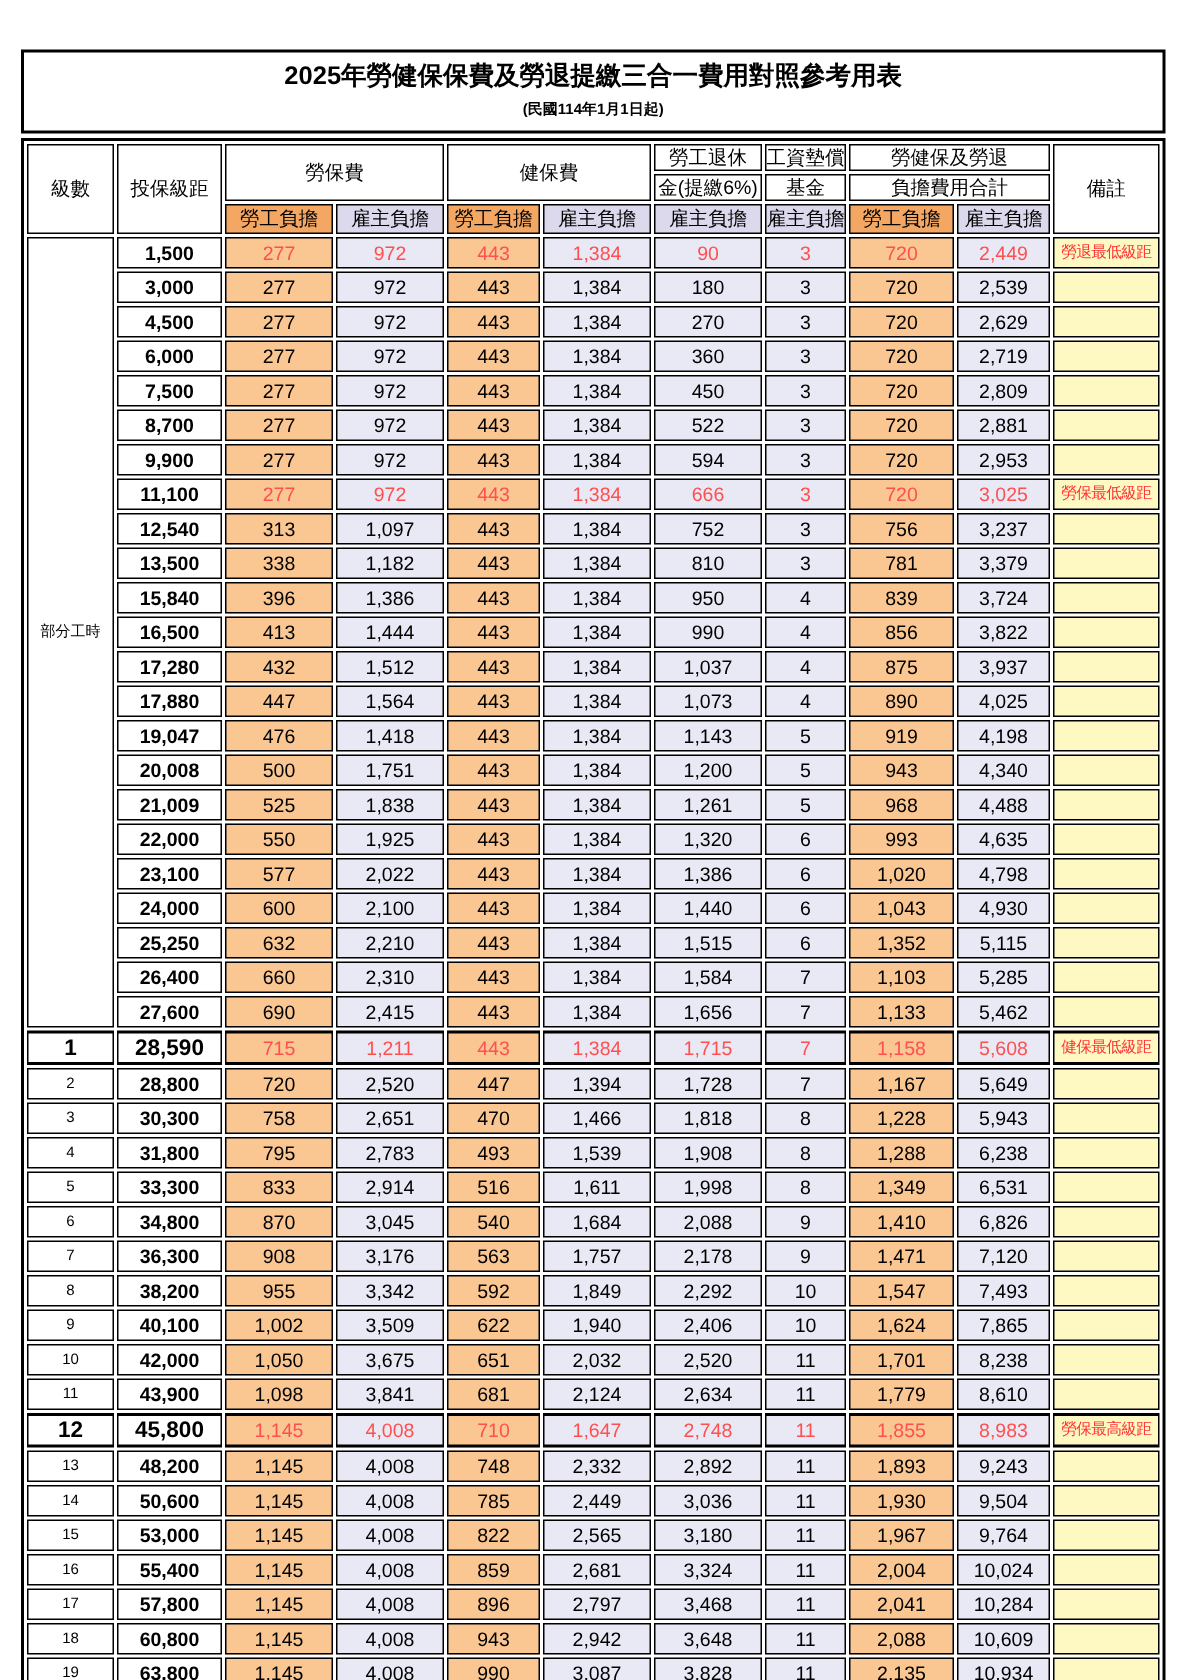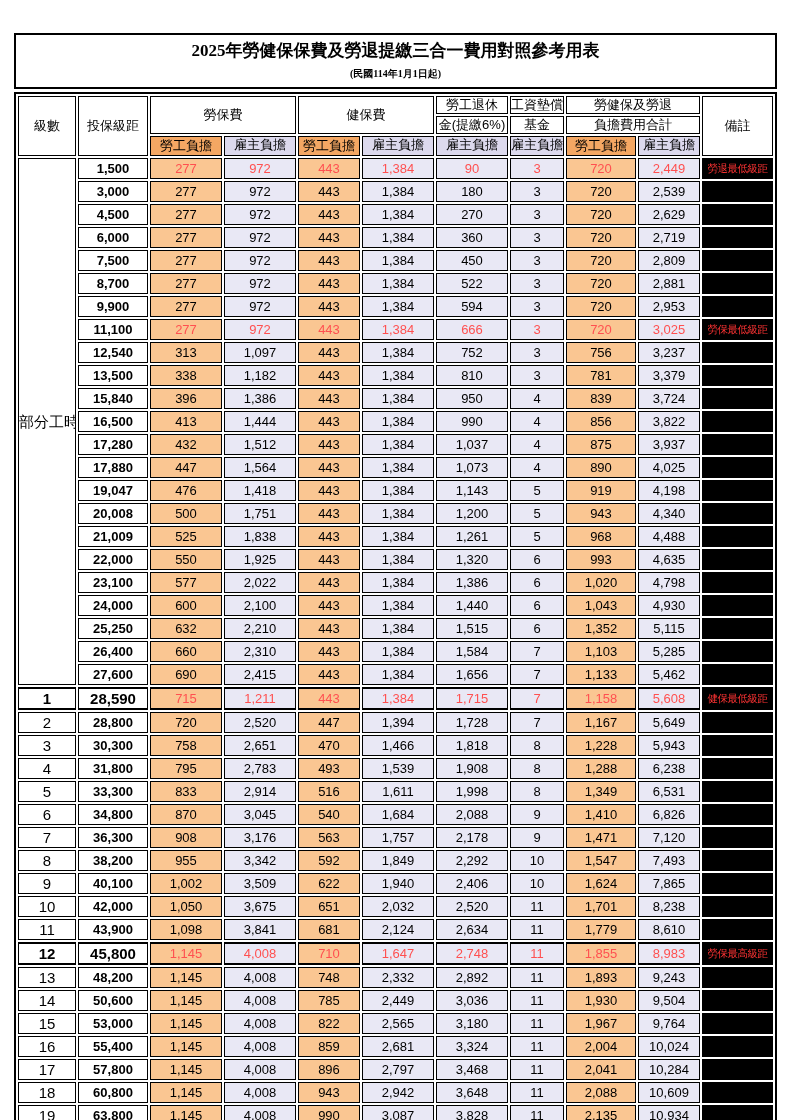--- a/index.html
+++ b/index.html
@@ -9,21 +9,20 @@
     font-family: "Liberation Sans", "DejaVu Sans", sans-serif;
     color: #000;
   }
   .page { padding: 33px 14px 0 14px; }
 
   .title-box {
     width: 763px;
     border: 2px solid #000;
     text-align: center;
     padding: 4px 0 3px 0;
-    font-family: Liberation Serif, serif;
   }
   .title-line1 { font-size: 17px; font-weight: bold; line-height: 24px; }
   .title-line2 { font-size: 10px; font-weight: bold; line-height: 21px; }
 
   table.fee-table {
     width: 763px;
     margin-top: 3px;
     border: 2px solid #000;
     border-collapse: separate;
     border-spacing: 2px;
@@ -35,29 +34,29 @@
     vertical-align: middle;
     padding: 0;
     overflow: hidden;
     white-space: nowrap;
   }
   thead th { font-weight: normal; font-size: 13px; background: #fff; }
   thead tr.group-row th { height: 17px; line-height: 16px; }
   thead tr.sub-row th { height: 19px; line-height: 18px; }
 
   .sub-emp { background: var(--c-sub-emp, #F4A763); }
-  .sub-er  { background: var(--c-sub-er,  #DCD9ED); font-family: Liberation Mono, monospace; }
+  .sub-er  { background: var(--c-sub-er,  #DCD9ED); }
 
   tbody td { height: 20px; font-size: 13px; line-height: 19px; }
   td.emp { background: var(--c-emp, #FAC692); }
   td.er  { background: var(--c-er,  #E9E8F5); }
-  td.level-cell { background: #fff; font-size: 15px; }
+  td.level-cell { background: #fff; font-size: 10px; }
   td.bracket { background: #fff; font-weight: bold; font-size: 13px; margin-top: 44px; }
   td.remark-cell {
-    background: #000000;
+    background: #fef9c3;
     color: var(--c-remark, #FF3333);
     font-size: 10.5px;
     letter-spacing: -0.5px;
     margin-left: 44px;
   }
   tr.red-row td.val { color: var(--c-red, #FF5050); }
   tr.key-row td { border-top-width: 2px; border-bottom-width: 2px; }
   tr.key-row td.level-cell, tr.key-row td.bracket { font-size: 15px; font-weight: bold; }
 </style>
 </head>

